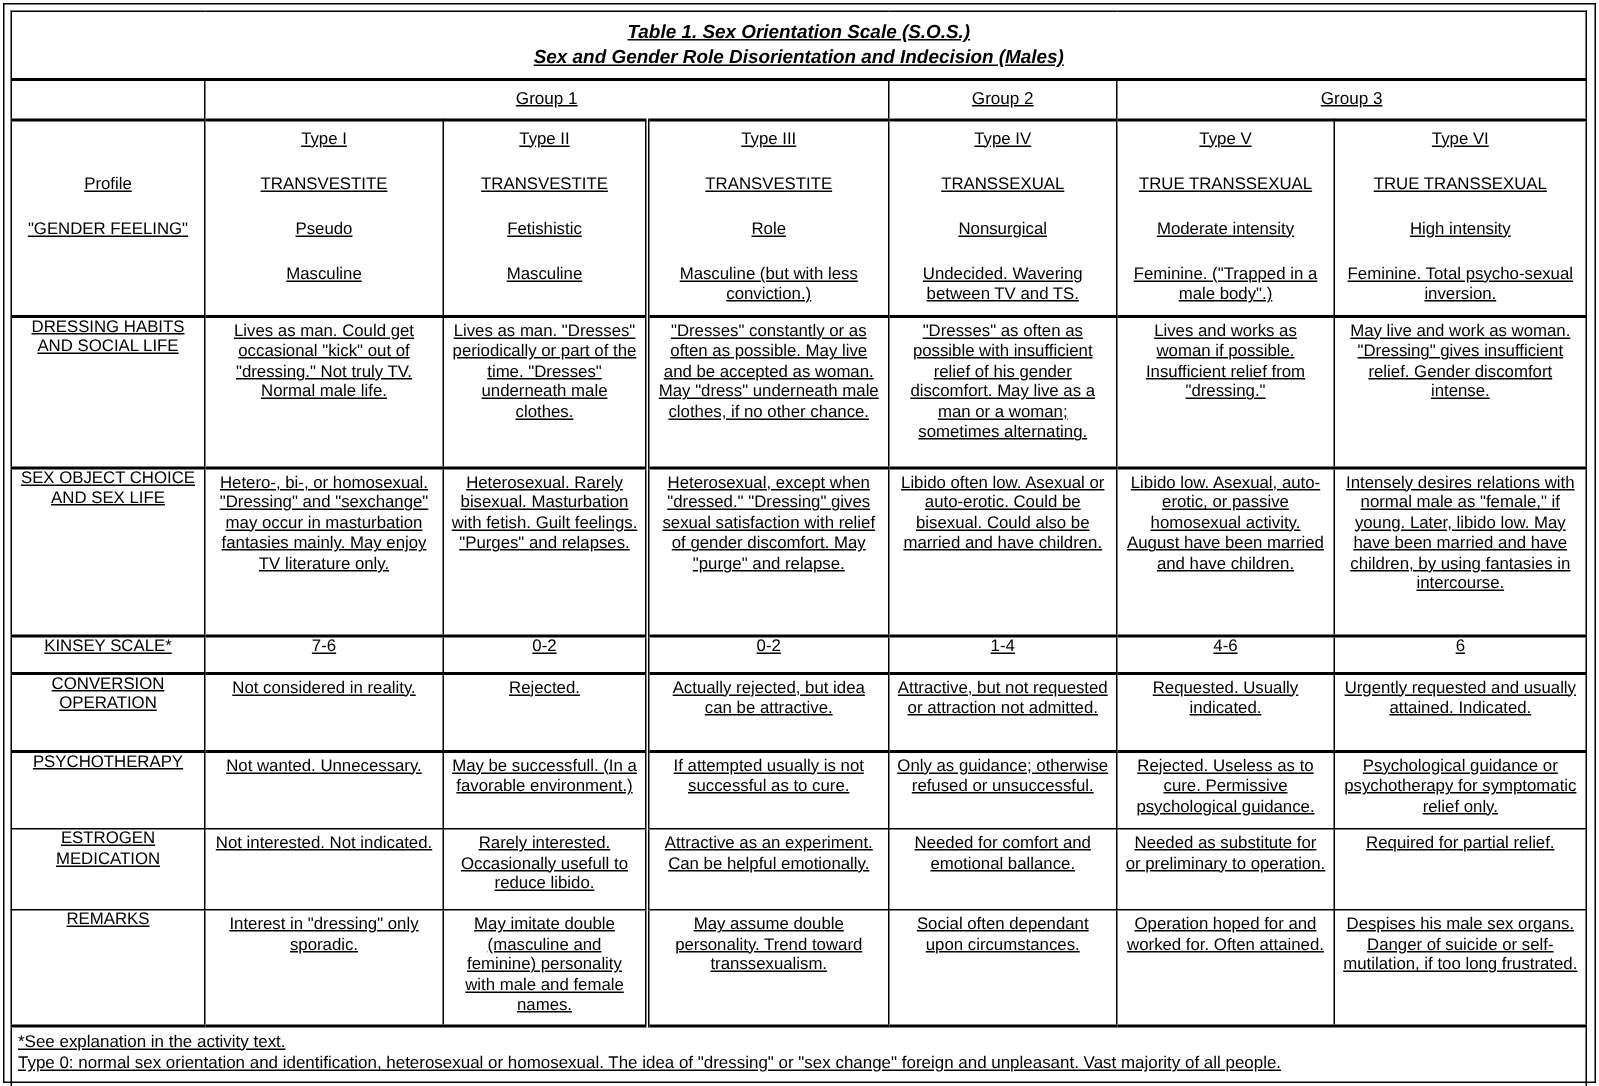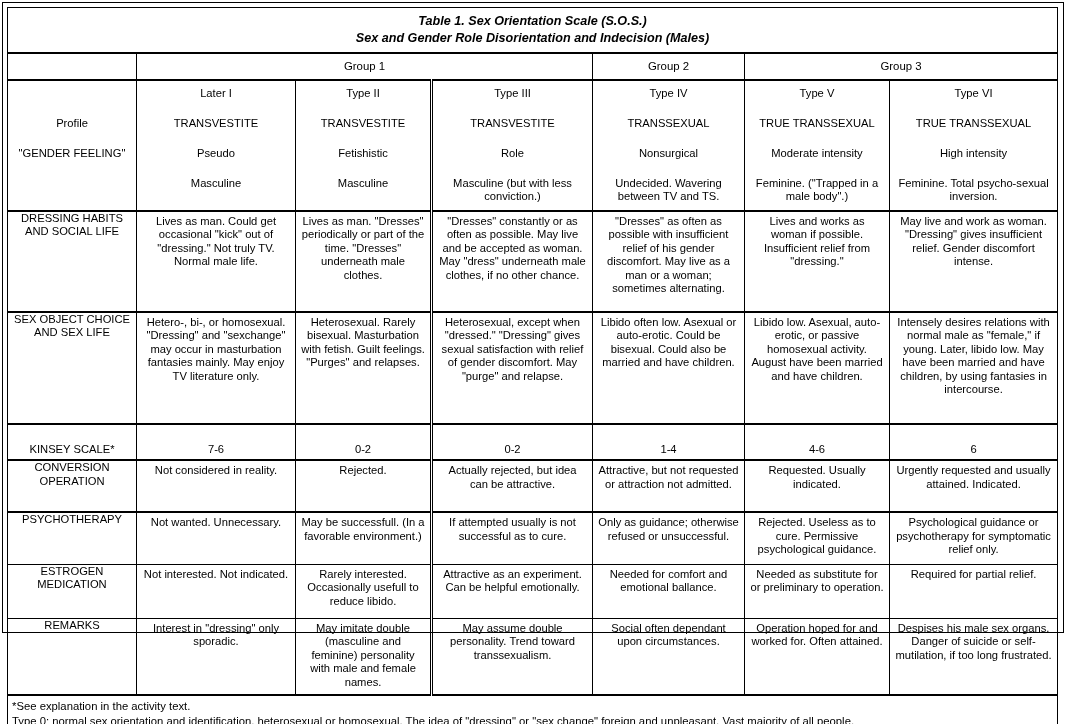--- a/index.html
+++ b/index.html
@@ -8,23 +8,24 @@
     background: #ffffff;
     width: 1066px;
     height: 724px;
     font-family: "Liberation Sans", sans-serif;
     color: #000;
   }
   .frame {
     box-sizing: border-box;
     margin: 2px;
     width: 1062px;
-    height: 631px;
+    height: 720px;
     border: 1px solid #000;
     padding: 4px;
+    text-decoration: underline;
   }
   table.sos {
     border-collapse: collapse;
     table-layout: fixed;
     width: 1050px;
     border: 1px solid #000;
   }
   td {
     border: 1px solid #000;
     vertical-align: top;
@@ -47,21 +48,21 @@
     border-bottom-width: 2px;
   }
   tr.group-row td {
     padding-top: 6px;
     font-size: 11.4px;
   }
   .pline { height: 30px; overflow: visible; }
   .pline-last { min-height: 26px; }
   td.profile-cell { padding-top: 6px; }
   td.rowhead { padding-top: 0; }
-  tr.kinsey-row td { padding-top: 18px; }
+  tr.kinsey-row td { padding-top: 0; }
   .foot-cell {
     text-align: left;
     font-size: 11.3px;
     line-height: 14.5px;
     padding: 3px 4px;
     border-bottom-width: 0;
   }
 </style>
 </head>
 <body>
@@ -93,21 +94,21 @@
       <td colspan="2">Group 3</td>
     </tr>
 
     <tr class="thick" style="height:117px">
       <td class="profile-cell">
         <div class="pline"></div>
         <div class="pline">Profile</div>
         <div class="pline">"GENDER FEELING"</div>
       </td>
       <td class="profile-cell">
-        <div class="pline">Later I</div>
+        <div class="pline">Type I</div>
         <div class="pline">TRANSVESTITE</div>
         <div class="pline">Pseudo</div>
         <div class="pline pline-last">Masculine</div>
       </td>
       <td class="profile-cell">
         <div class="pline">Type II</div>
         <div class="pline">TRANSVESTITE</div>
         <div class="pline">Fetishistic</div>
         <div class="pline pline-last">Masculine</div>
       </td>

